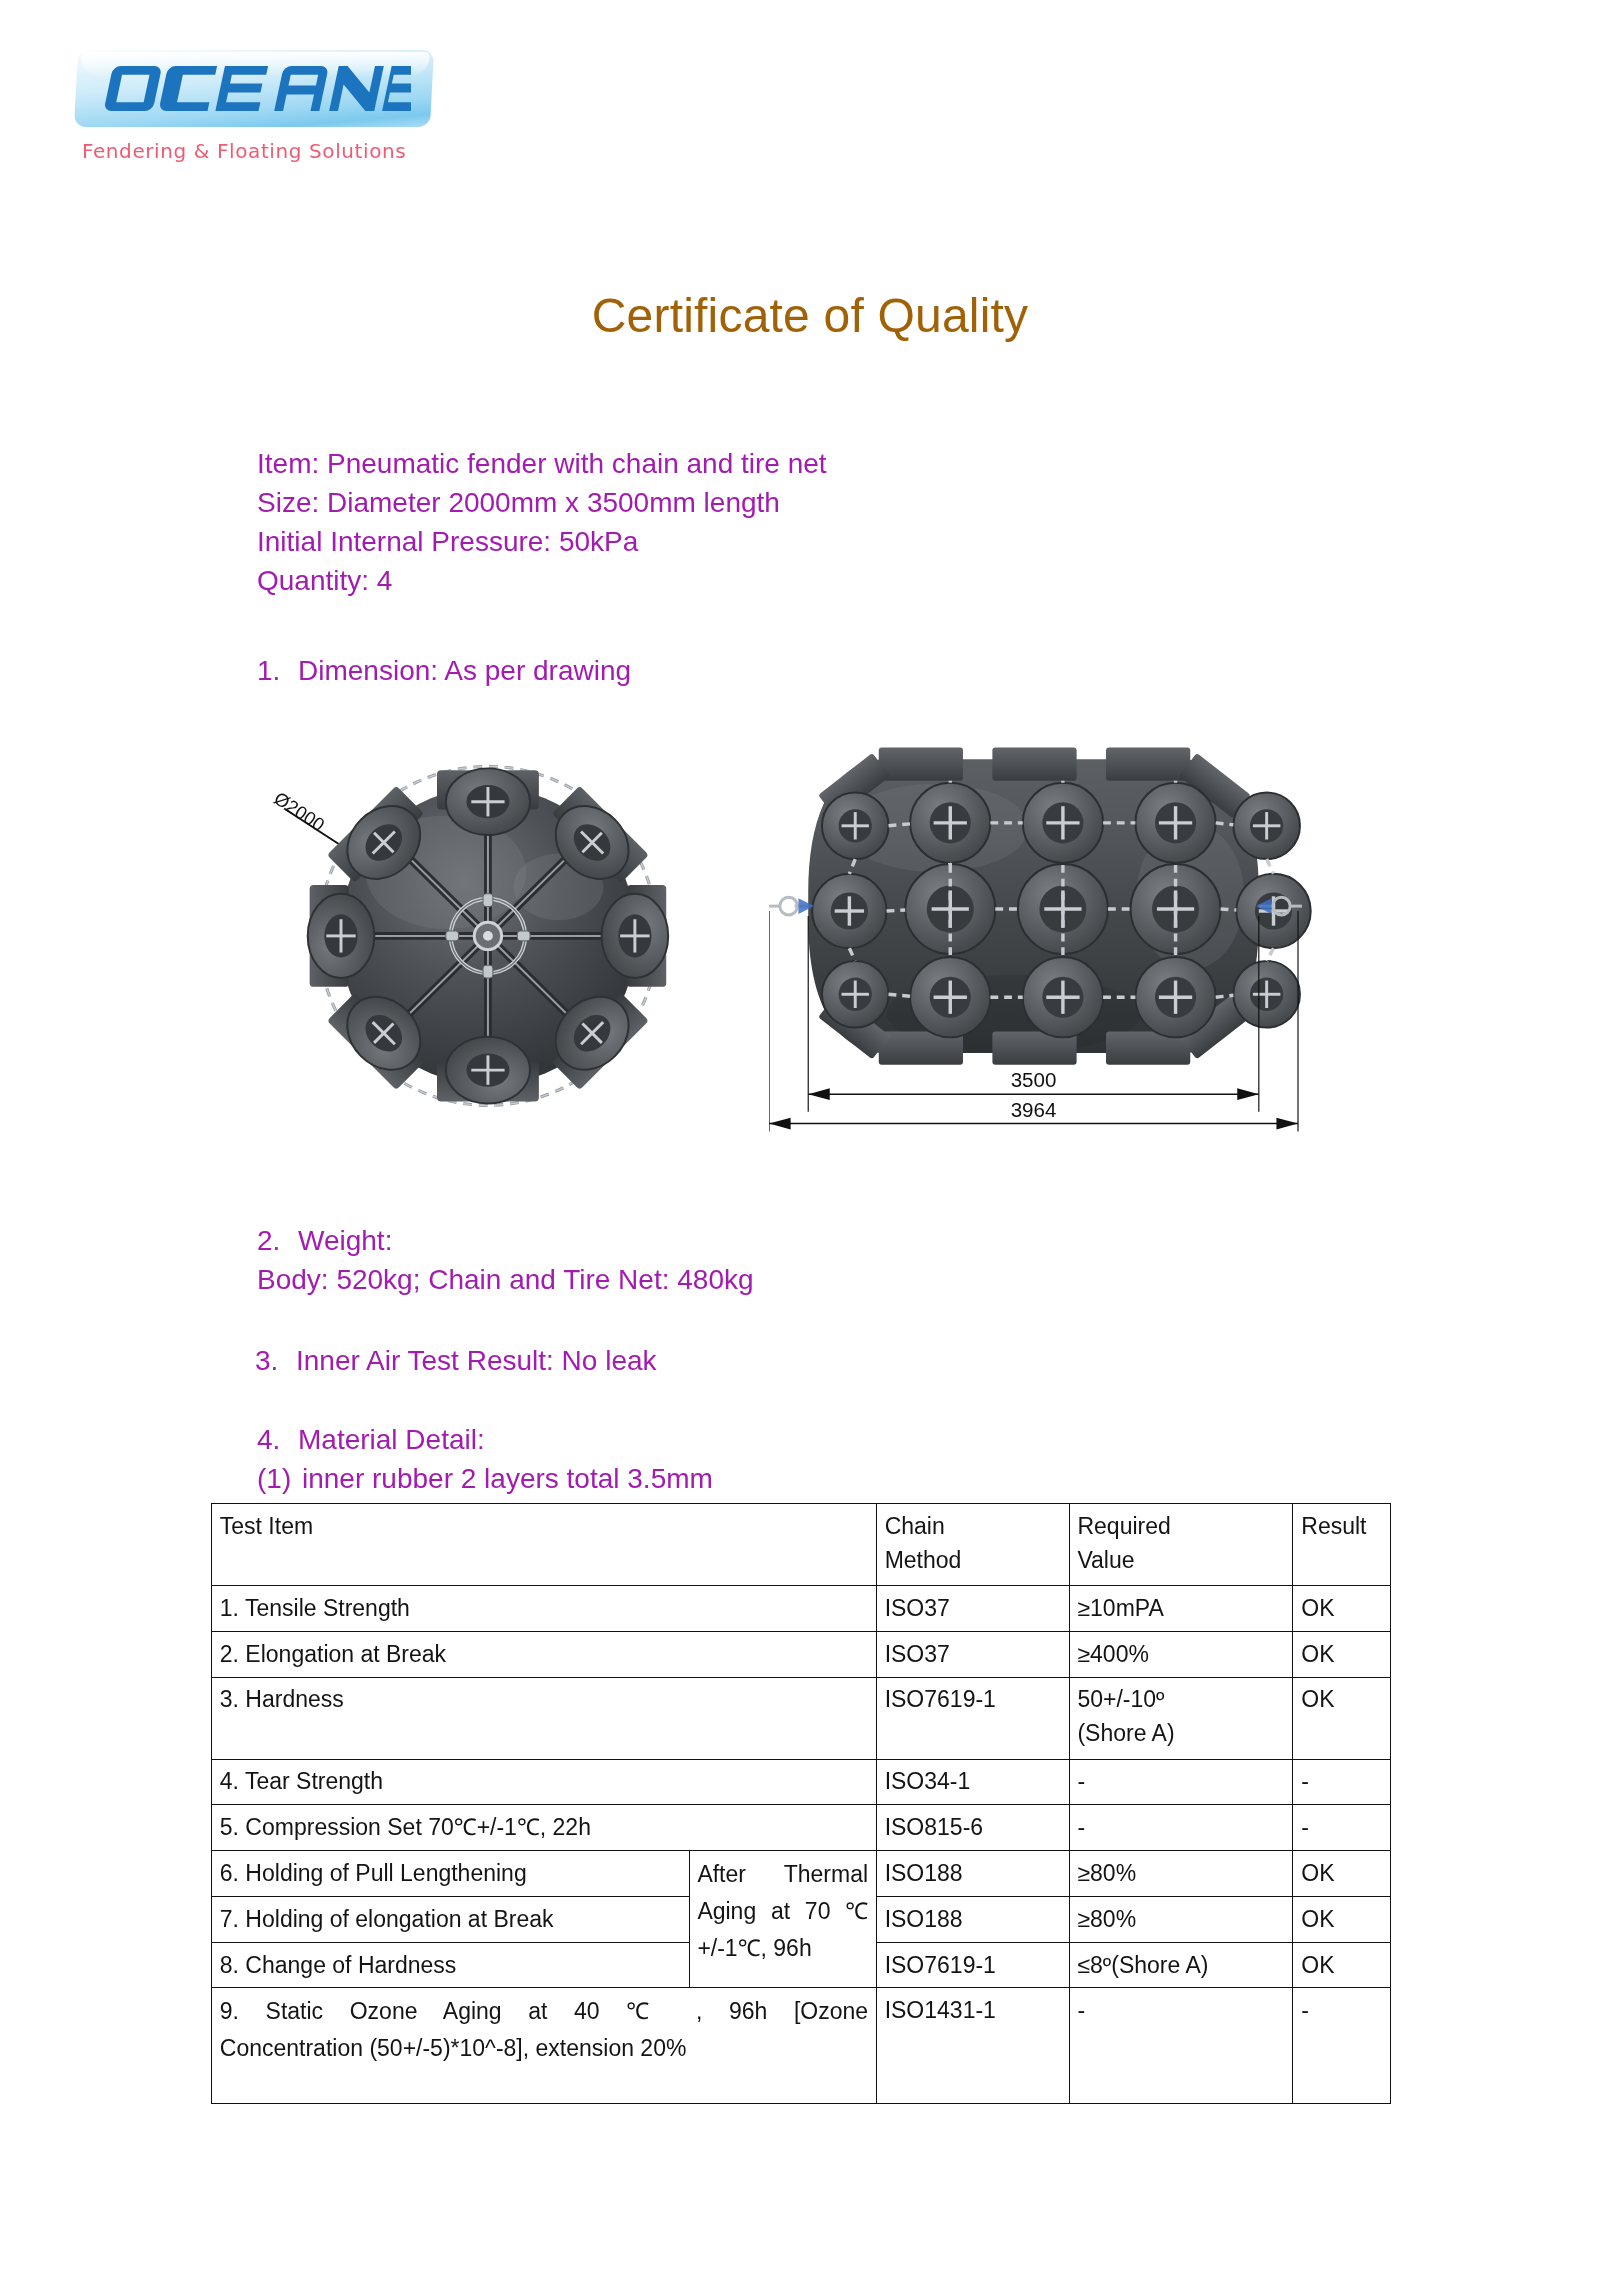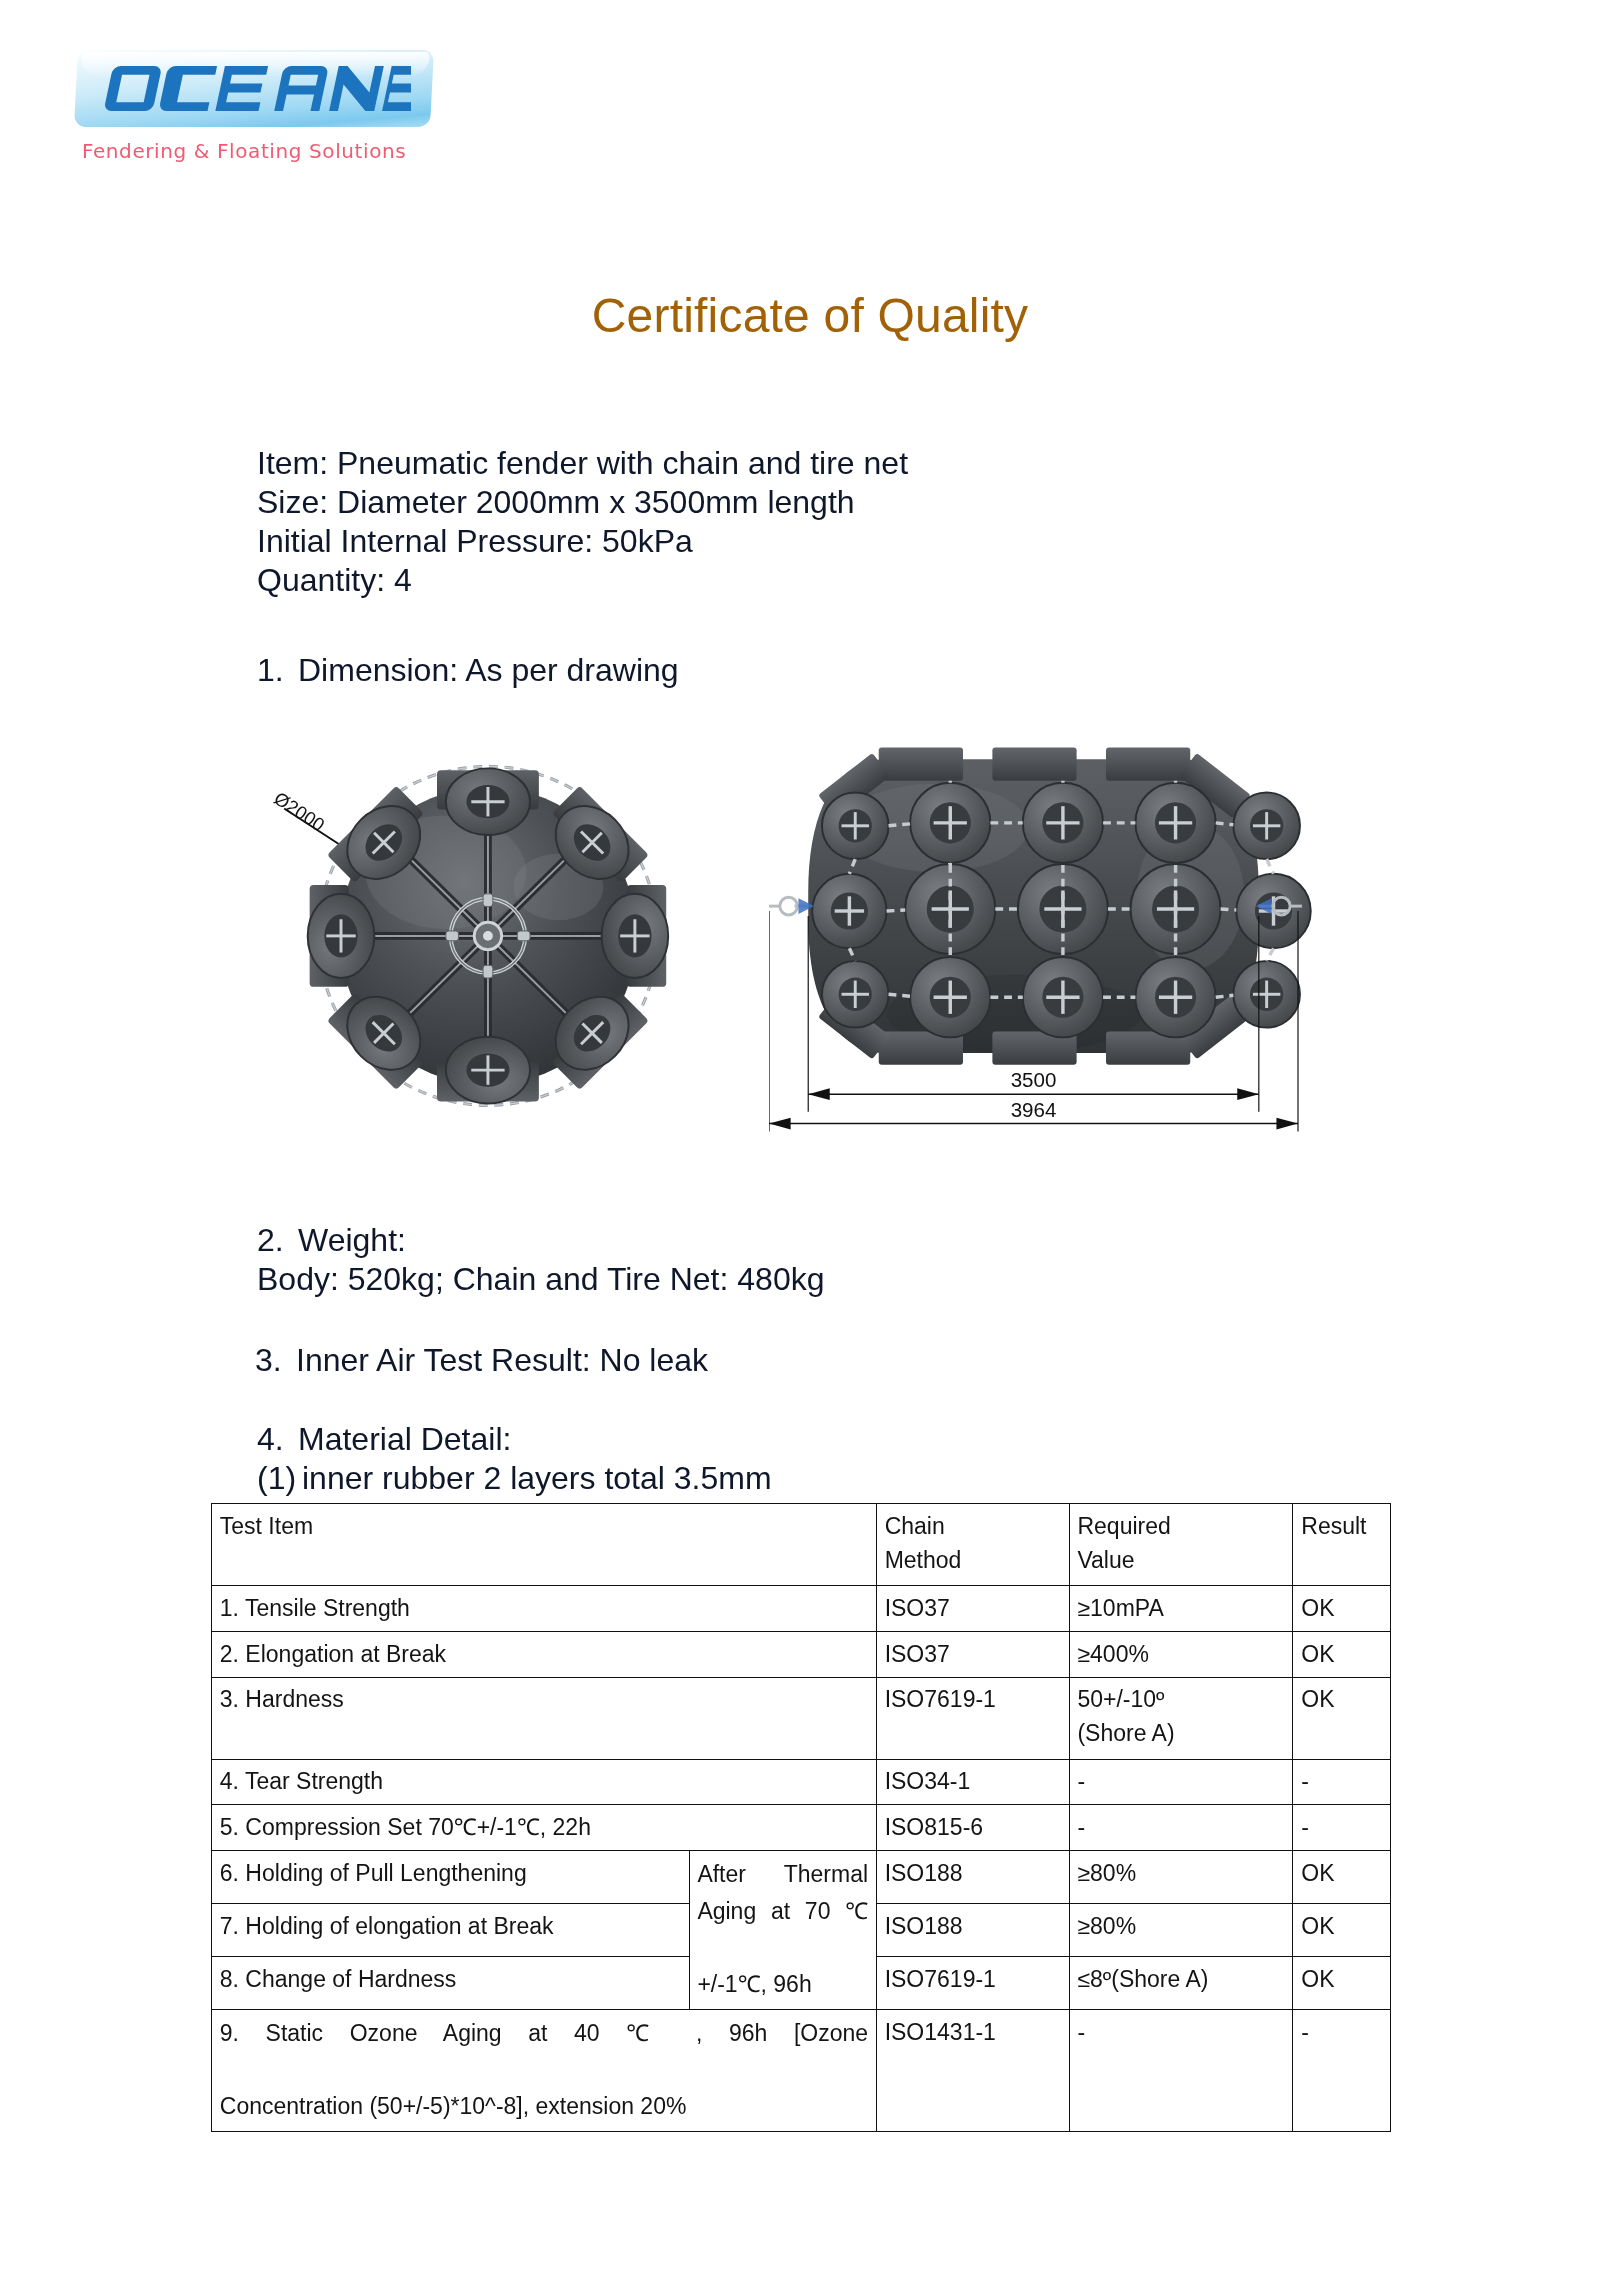--- a/index.html
+++ b/index.html
@@ -59,23 +59,23 @@
     text-align: center;
     font-size: 48px;
     font-weight: 400;
     color: #a16207;
     letter-spacing: 0.2px;
   }
 
   
   .txt {
     position: absolute;
-    font-size: 32px;
+    font-size: 28px;
     line-height: 39px;
-    color: #0f172a;
+    color: #a21caf;
     white-space: nowrap;
   }
   #meta-block { left: 257px; top: 444px; }
   #meta-block div { line-height: 39px; }
 
   #sec1 { left: 257px; top: 651px; }
   #sec1 .num { display: inline-block; width: 41px; }
 
   #sec2 { left: 257px; top: 1221px; }
   #sec2 .num { display: inline-block; width: 41px; }
@@ -116,21 +116,21 @@
     line-height: 34px;
   }
   .c-item   { width: 431px; }
   .c-cond   { width: 169px; }
   .c-method { width: 174px; }
   .c-req    { width: 202px; }
   .c-res    { width: 88px; }
   .two-line { height: 82px; }
   .r-tall   { height: 116px; }
   .justify  { text-align: justify; text-align-last: justify; white-space: normal; line-height: 37px; }
-  .justify-last-left { text-align-last: left; margin-top: 36px; }
+  .justify-last-left { text-align-last: left; }
   .nowrapcell { white-space: nowrap; }
 </style>
 </head>
 <body>
 
 <div id="logo-block">
   <div id="logo-plate"></div>
   <svg id="logo-wordmark" viewBox="0 0 312 62">
     <g fill="#1b74bd" transform="skewX(-12)">
 

